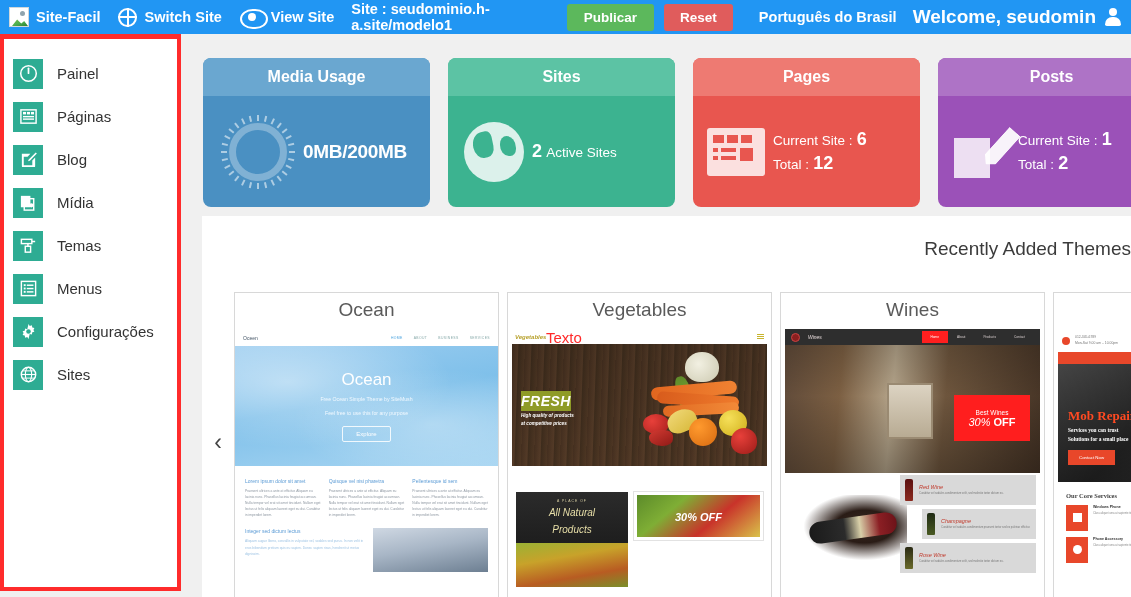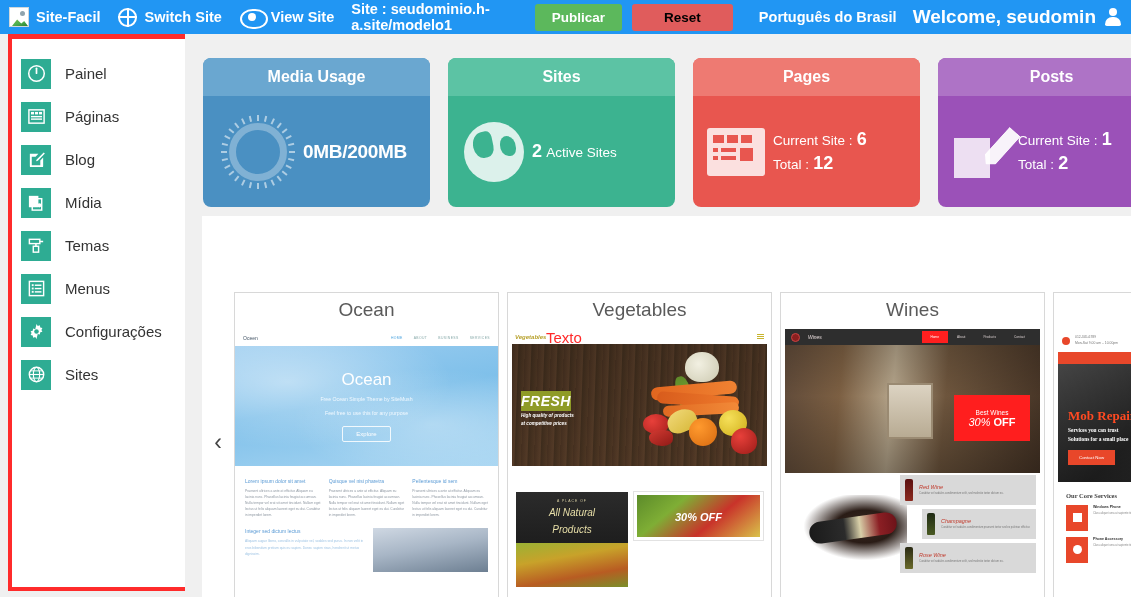--- a/index.html
+++ b/index.html
@@ -83,24 +83,24 @@
   }
   .btn-publish {
     background: #5cb85c; color: #fff;
     font-size: 13.5px; font-weight: bold;
     border: none; border-radius: 3px;
     padding: 6px 17px; margin-right: 10px;
     cursor: pointer;
     font-family: "Liberation Sans", sans-serif;
   }
   .btn-reset {
-    background: #e05c5c; color: #000000;
+    background: #e05c5c; color: #ffffff;
     font-size: 13.5px; font-weight: bold;
     border: none; border-radius: 3px;
-    padding: 6px 32px; margin-right: 14px;
+    padding: 6px 16px; margin-right: 14px;
     cursor: pointer;
     font-family: "Liberation Sans", sans-serif;
   }
   .tb-lang { font-size: 14.5px; font-weight: bold; padding: 0 12px; white-space: nowrap; }
   .tb-welcome { font-size: 19px; font-weight: bold; padding: 0 8px 0 4px; white-space: nowrap; }
   .icon-user {
     width: 17px; height: 18px; flex: none; position: relative; margin-right: 4px;
   }
   .icon-user::before {
     content: ""; position: absolute; left: 50%; top: 0;
@@ -108,21 +108,21 @@
     border-radius: 50%; background: #fff;
   }
   .icon-user::after {
     content: ""; position: absolute; left: 50%; bottom: 0;
     width: 16px; height: 9px; margin-left: -8px;
     border-radius: 8px 8px 2px 2px; background: #fff;
   }
 
   
   .sidebar {
-    position: absolute; left: 8px; top: 34px;
+    position: absolute; left: 0; top: 34px;
     width: 181px; height: 557px;
     background: #fff;
     border: 4px solid #ff2b2b;
     border-top-width: 5px;
   }
   .nav-list { padding-top: 13px; }
   .nav-item {
     display: flex; align-items: center;
     height: 43px; padding-left: 9px; gap: 14px;
     cursor: pointer;
@@ -676,20 +676,21 @@
             <span class="lbl">Total :</span>
             <span class="big">2</span>
           </div>
         </div>
       </div>
     </div>
 
   </div>
 
   <div class="themes-panel">
+    <div class="themes-title">Recently Added Themes</div>
 
     <div class="carousel">
       <div class="carousel-arrow">‹</div>
 
       <div class="theme-track">
 
         <div class="theme-card">
           <div class="theme-name">Ocean</div>
           <div class="theme-thumb">
             <div class="oc-nav">

